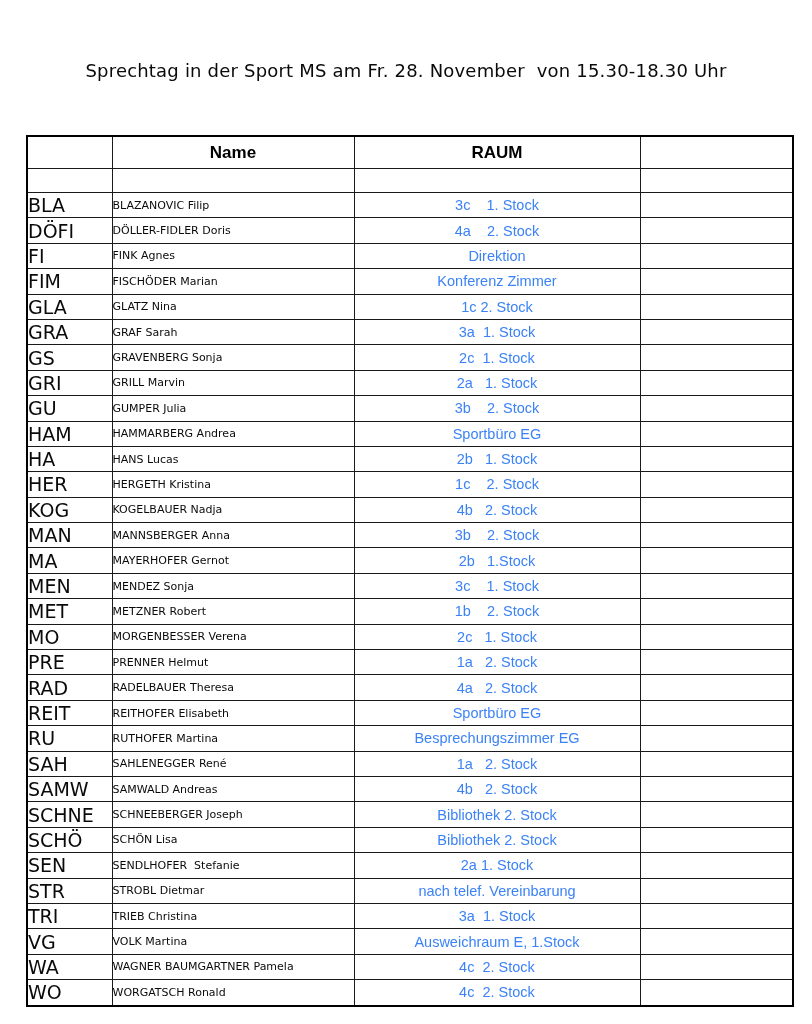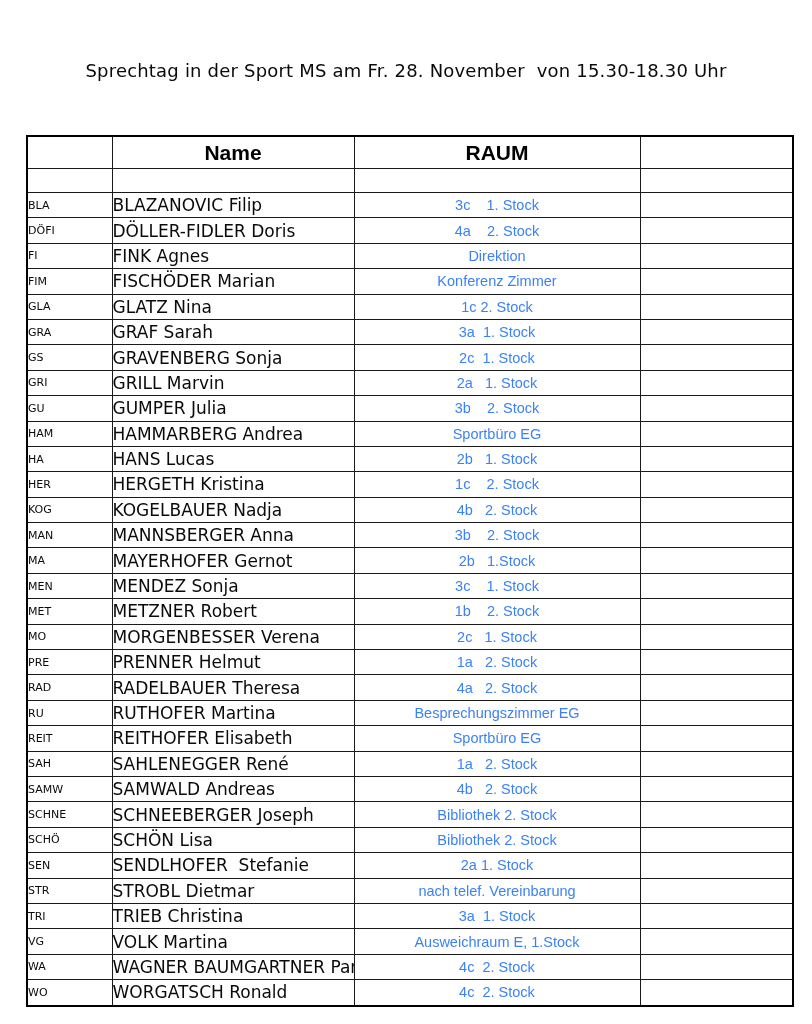--- a/index.html
+++ b/index.html
@@ -44,35 +44,35 @@
   }
   table.roster th, table.roster td {
     border: 1px solid #1a1a1a;
     padding: 0;
     vertical-align: middle;
     overflow: hidden;
   }
   tr.header-row th {
     height: 31px;
     font-family: "Liberation Sans", sans-serif;
-    font-size: 21px;
+    font-size: 17px;
     font-weight: bold;
     text-align: center;
     color: #000000;
   }
   tr.spacer-row td { height: 23px; }
   tr.data-row td { height: 24.4px; }
   td.code {
-    font-size: 11px;
+    font-size: 19px;
     padding-left: 6px;
     white-space: pre;
     color: #0a0a0a;
   }
   td.name {
-    font-size: 17px;
+    font-size: 11px;
     padding-left: 6px;
     white-space: pre;
     color: #0a0a0a;
   }
   td.room {
     font-family: "Liberation Sans", sans-serif;
     font-size: 14.5px;
     text-align: center;
     white-space: pre;
     color: #3b82f6;
@@ -241,34 +241,34 @@
   </tr>
 
   <tr class="data-row">
     <td class="code">RAD</td>
     <td class="name">RADELBAUER Theresa</td>
     <td class="room">4a   2. Stock</td>
     <td class="extra"></td>
   </tr>
 
   <tr class="data-row">
+    <td class="code">REIT</td>
+    <td class="name">REITHOFER Elisabeth</td>
+    <td class="room">Sportbüro EG</td>
+    <td class="extra"></td>
+  </tr>
+
+  <tr class="data-row">
     <td class="code">RU</td>
     <td class="name">RUTHOFER Martina</td>
     <td class="room">Besprechungszimmer EG</td>
     <td class="extra"></td>
   </tr>
 
   <tr class="data-row">
-    <td class="code">REIT</td>
-    <td class="name">REITHOFER Elisabeth</td>
-    <td class="room">Sportbüro EG</td>
-    <td class="extra"></td>
-  </tr>
-
-  <tr class="data-row">
     <td class="code">SAH</td>
     <td class="name">SAHLENEGGER René</td>
     <td class="room">1a   2. Stock</td>
     <td class="extra"></td>
   </tr>
 
   <tr class="data-row">
     <td class="code">SAMW</td>
     <td class="name">SAMWALD Andreas</td>
     <td class="room">4b   2. Stock</td>

